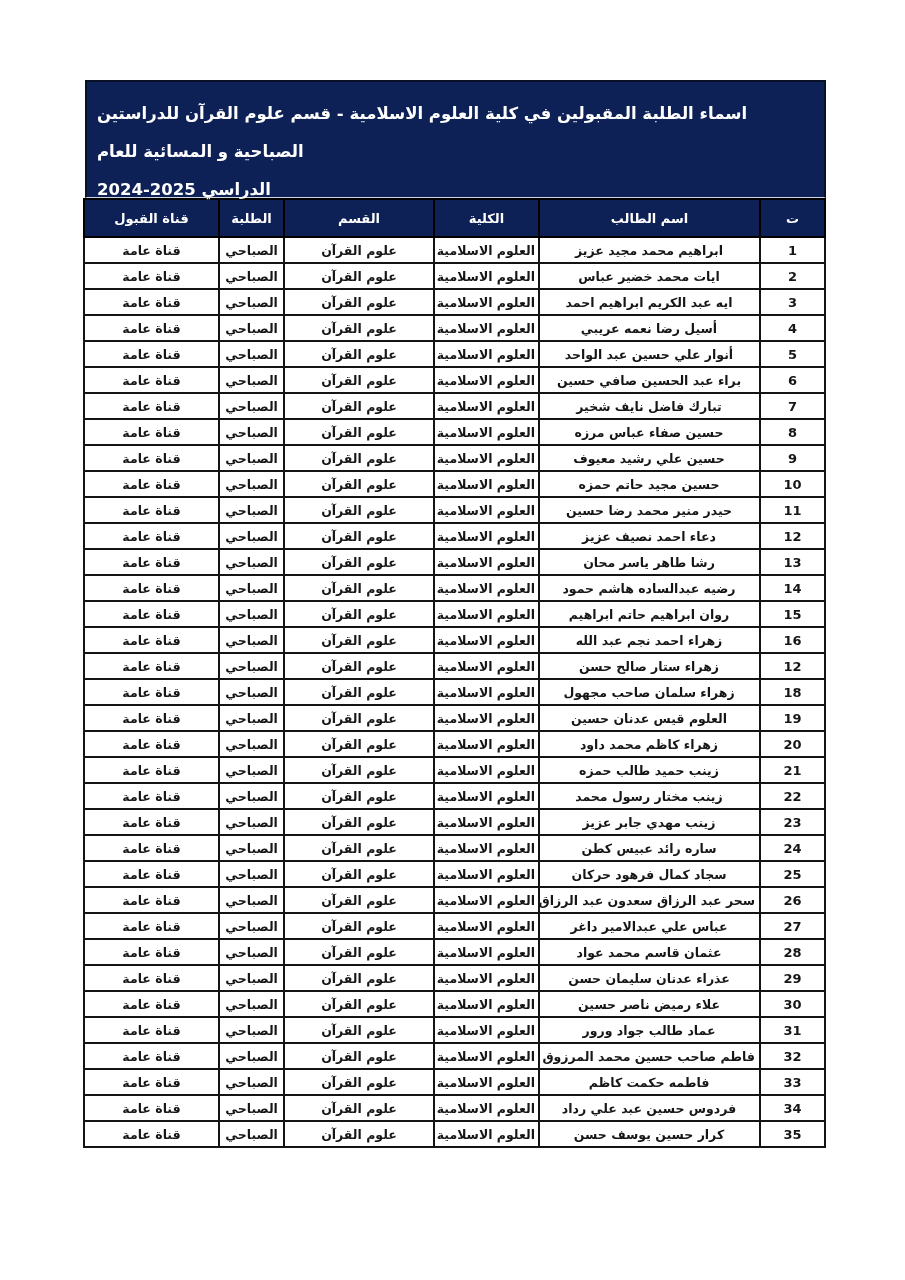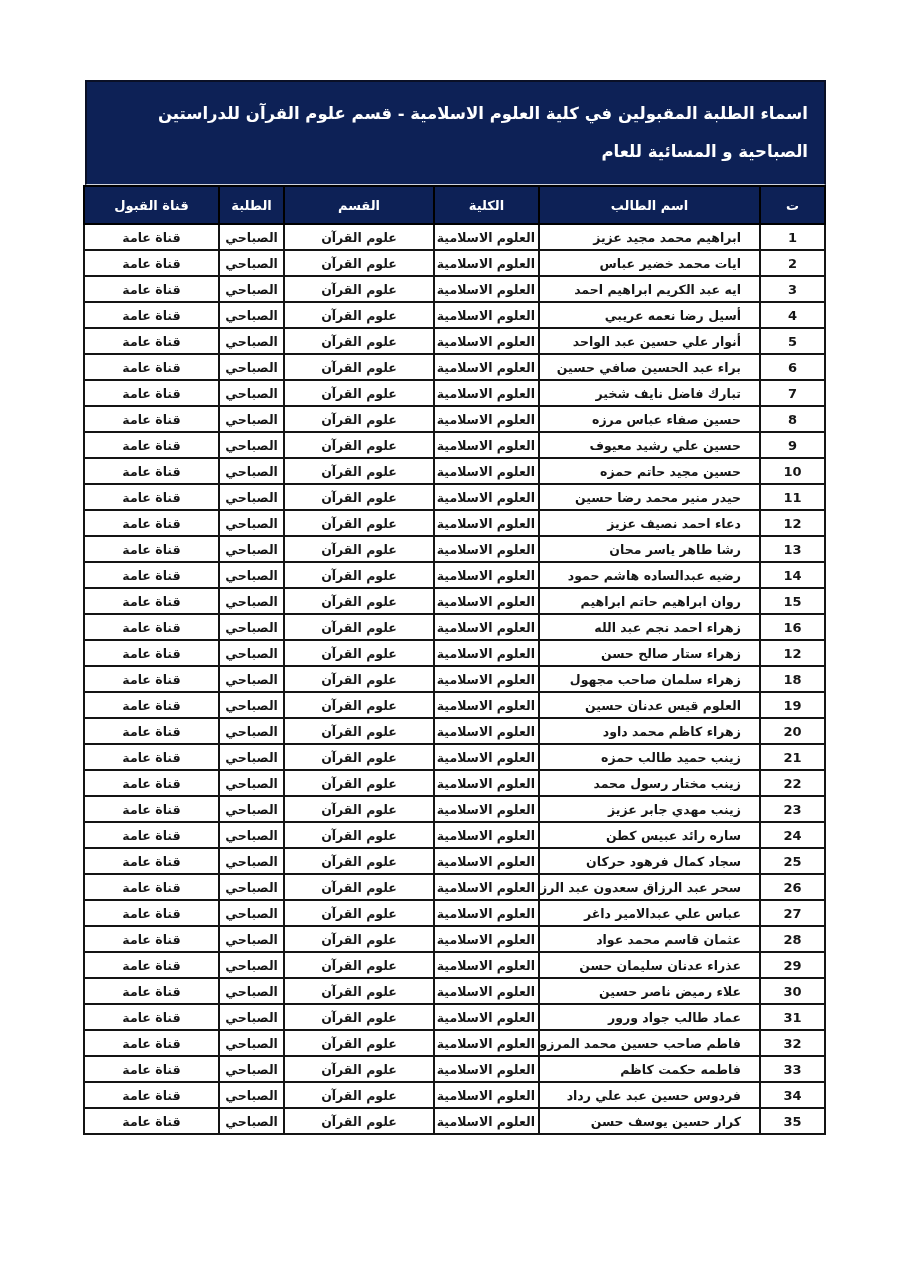--- a/index.html
+++ b/index.html
@@ -19,25 +19,25 @@
     position:absolute;left:0;top:0;width:905px;height:1280px;background:#ffffff;
   }
   .doc{
     position:absolute;left:85px;top:80px;width:741px;direction:rtl;
   }
   .title-bar{
     background:var(--header-bg);
     color:var(--text-light);
     border:2px solid var(--border-dark);
     border-bottom:1px solid #cfd4de;
-    text-align:right;
+    text-align:left;
     font-weight:bold;
     font-size:16.5px;
     padding:13px 16px 12px 10px;
-    height:105px;
+    height:118px;
   }
   .title-bar .line{line-height:38px;}
   table{
     border-collapse:collapse;
     width:741px;
     table-layout:fixed;
     direction:rtl;
   }
   th{
     background:var(--header-bg);
@@ -55,31 +55,32 @@
     font-weight:bold;
     font-size:12.5px;
     height:26px;
     border:2px solid var(--cell-border);
     text-align:center;
     vertical-align:middle;
     padding:0 3px;
     white-space:nowrap;
     overflow:hidden;
   }
-  td.col-name{text-align:right;padding-right:18px;}
+  td.col-name{text-align:center;padding-right:4px;}
   td.col-no{font-size:13px;}
 </style>
 </head>
 <body>
 
 <div class="page">
   <div class="doc">
 
     <div class="title-bar">
       <div class="line">اسماء الطلبة المقبولين في كلية العلوم الاسلامية - قسم علوم القرآن للدراستين الصباحية و المسائية للعام</div>
+      <div class="line">الدراسي 2025-2024</div>
     </div>
 
     <table>
       <colgroup>
         <col style="width:65px">
         <col style="width:221px">
         <col style="width:105px">
         <col style="width:150px">
         <col style="width:65px">
         <col style="width:135px">

